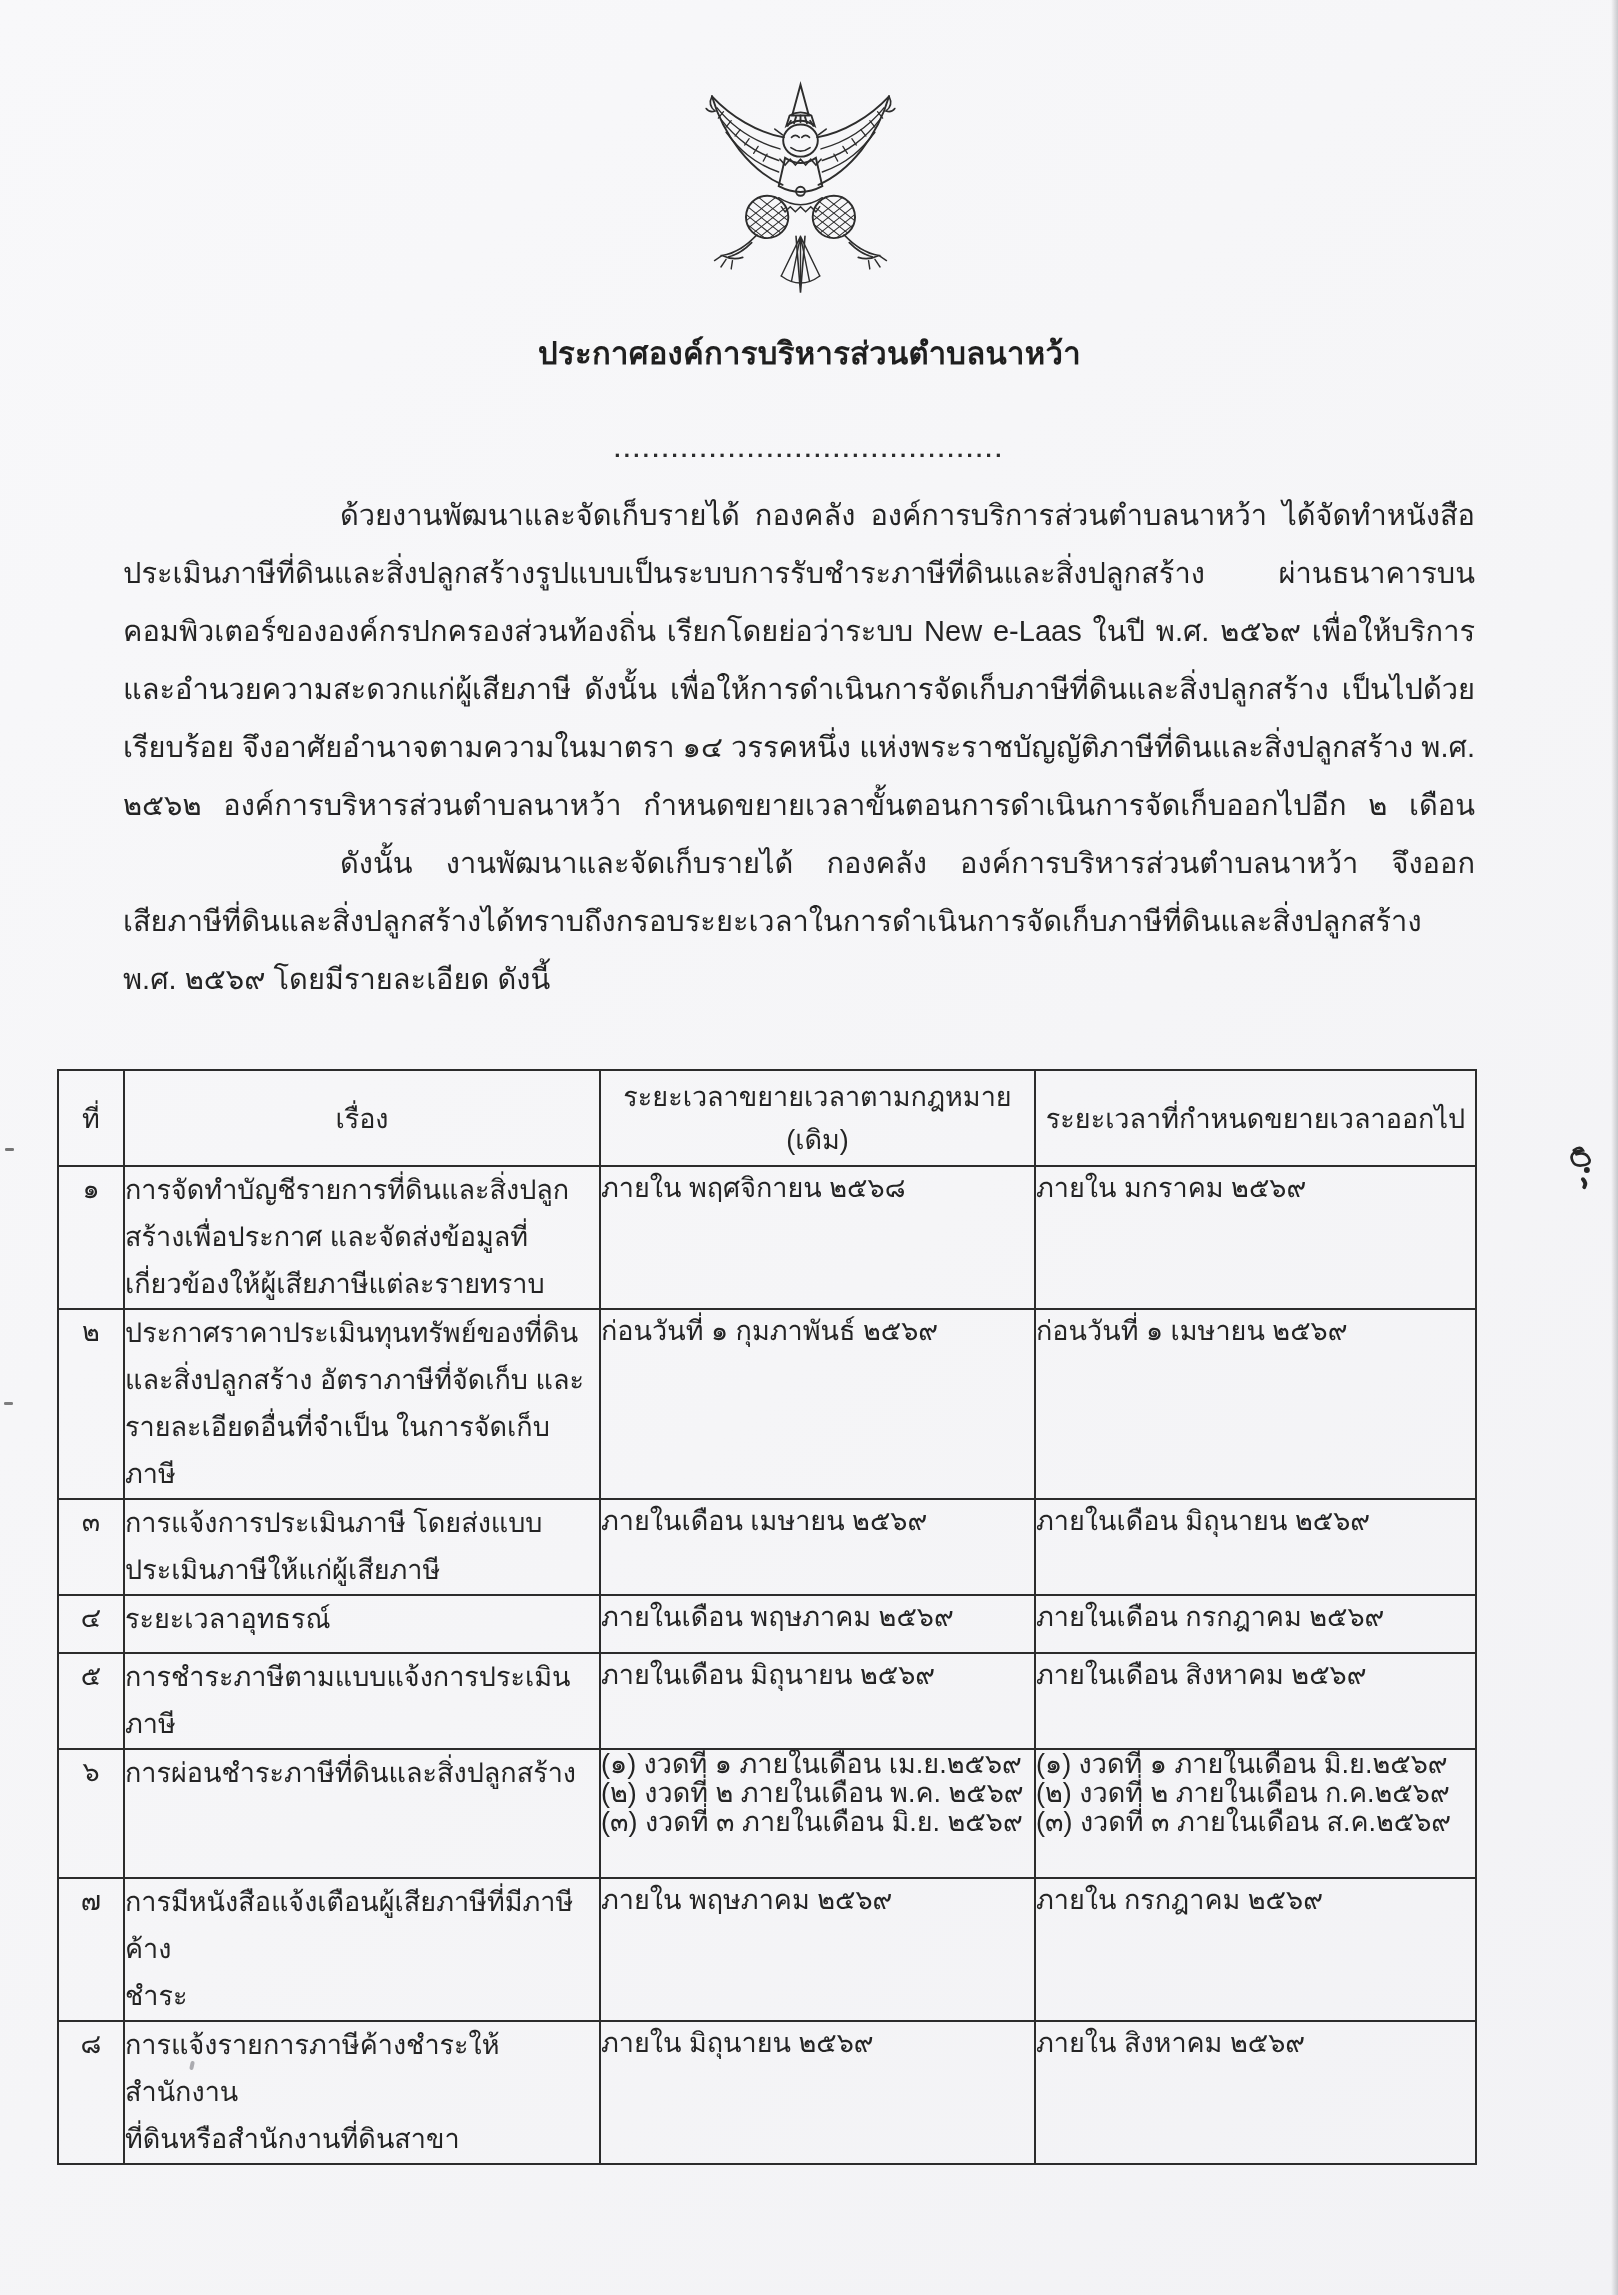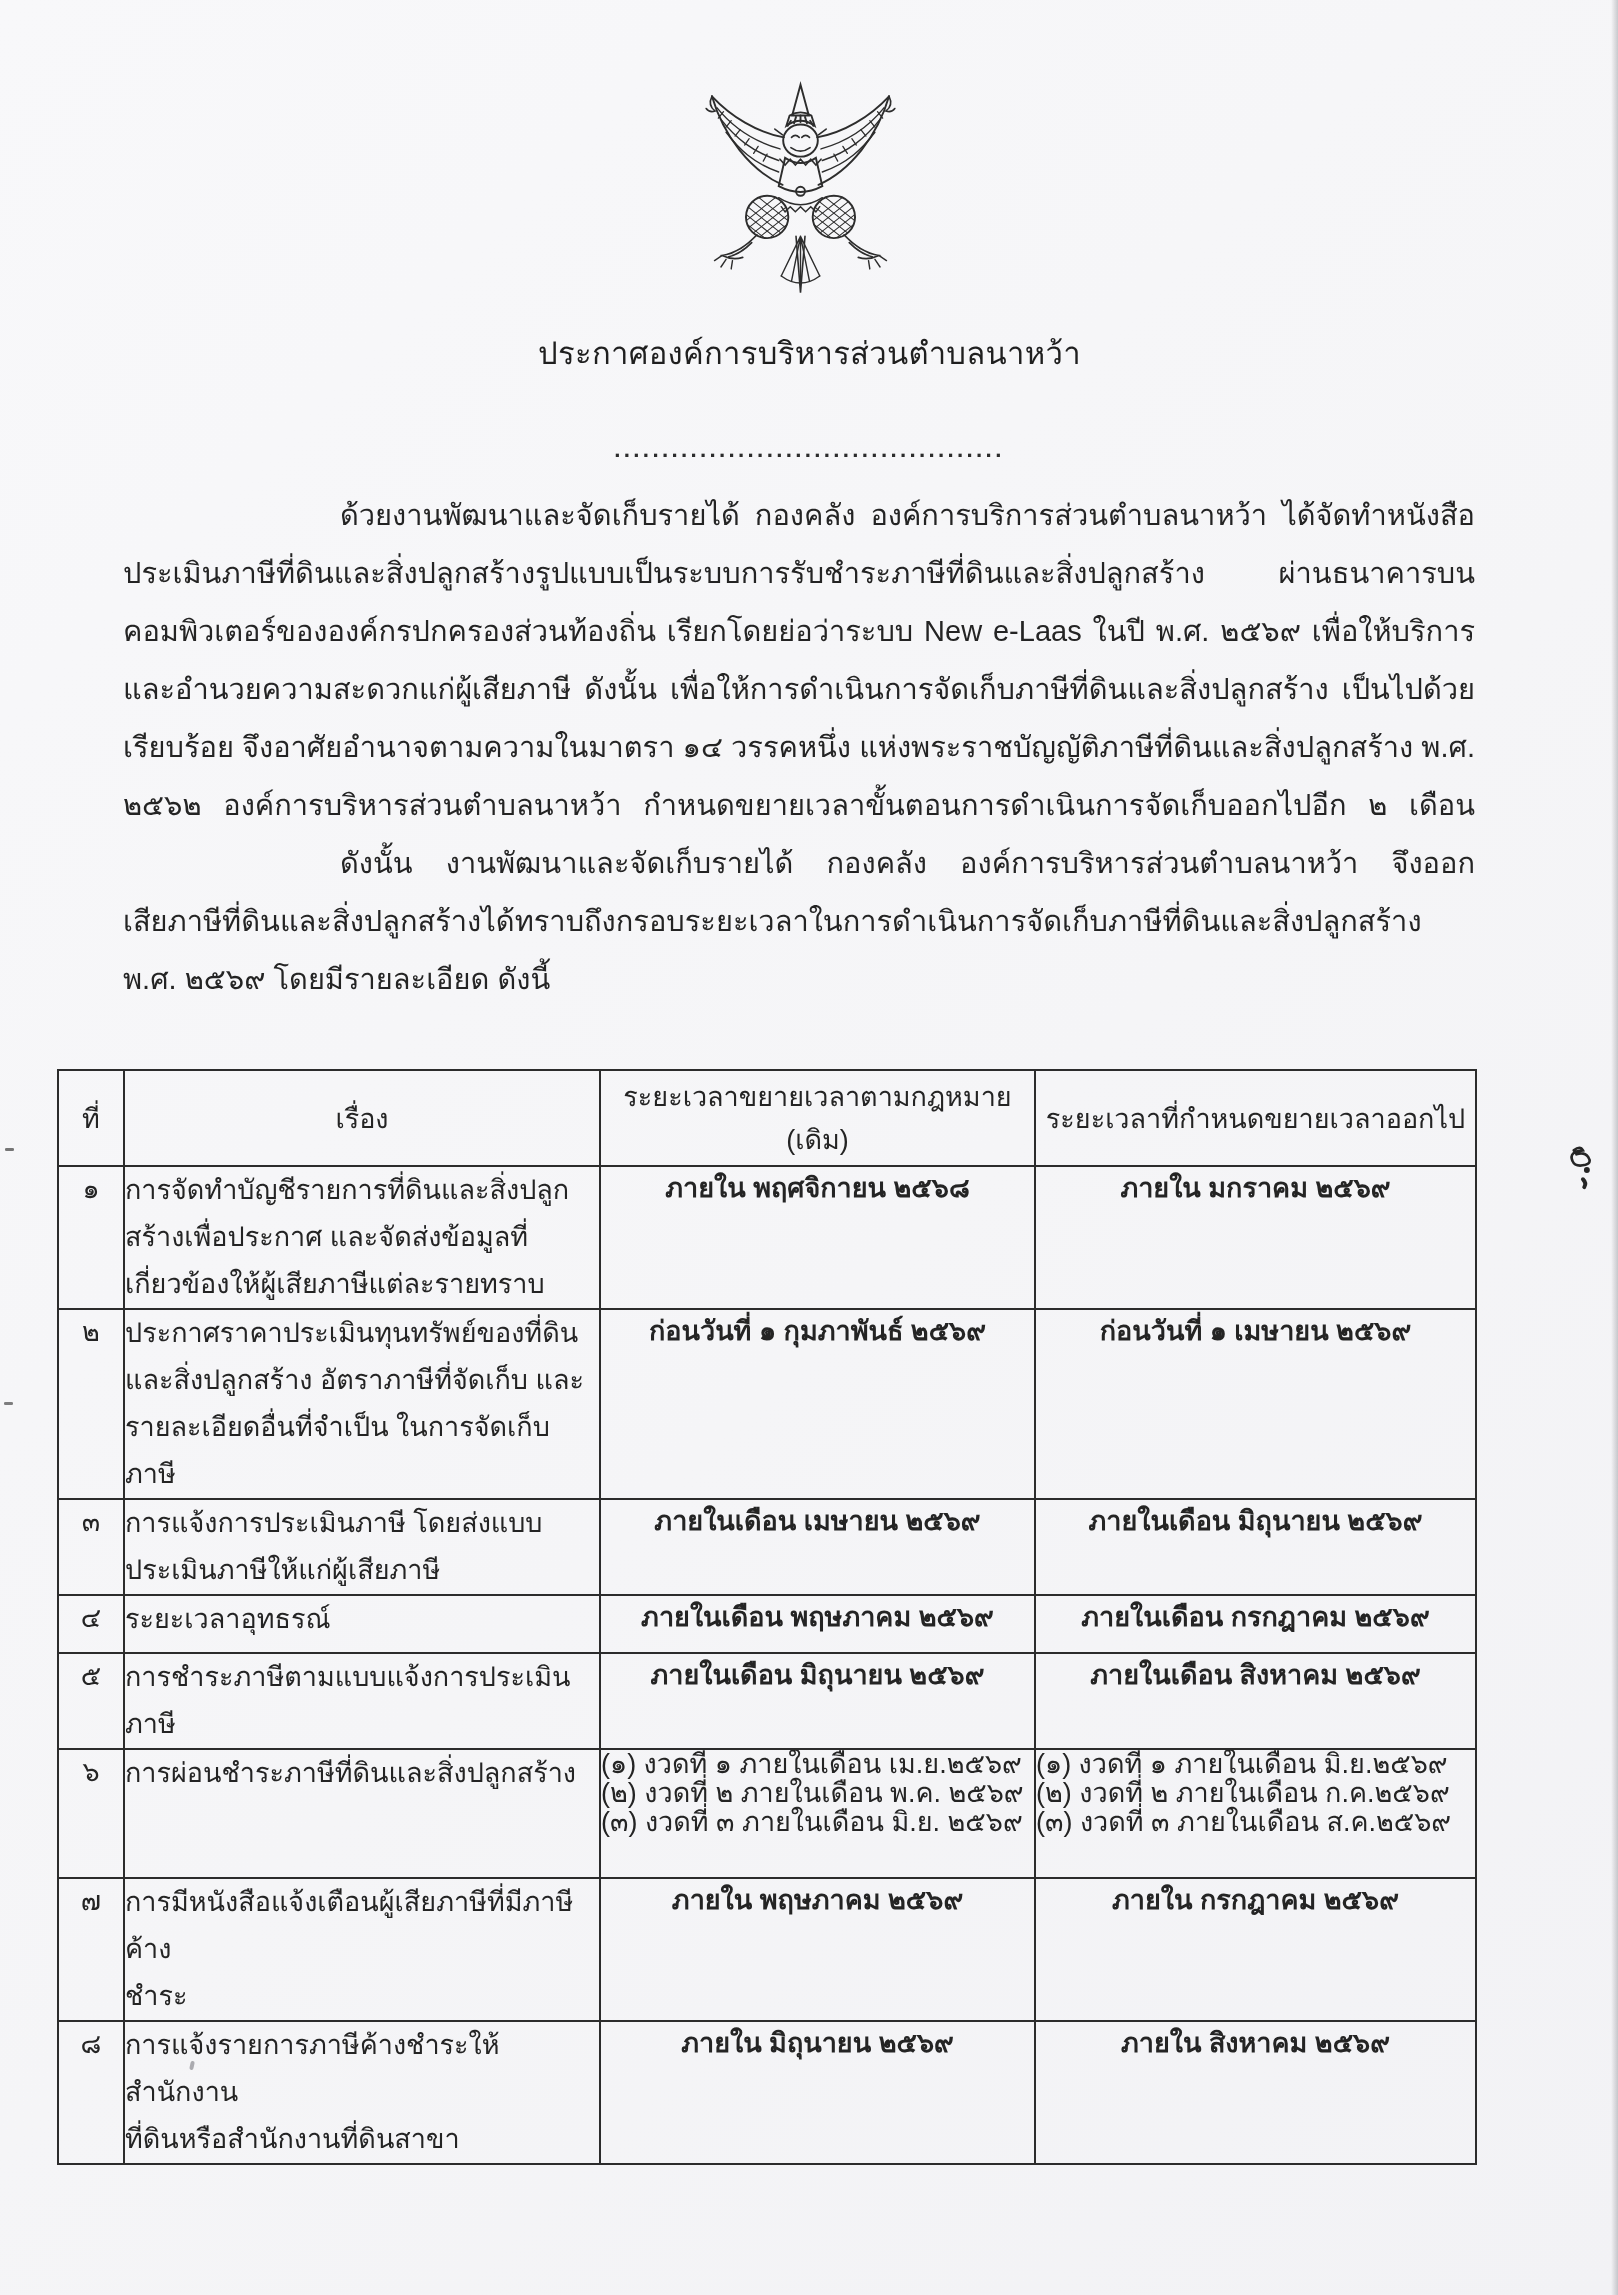--- a/index.html
+++ b/index.html
@@ -15,21 +15,21 @@
     background:linear-gradient(135deg,#f8f8fa 0%,#f5f5f7 55%,#f2f2f5 100%);
     overflow:hidden;
   }
   .page::after{ 
     content:"";position:absolute;top:0;right:0;width:8px;height:100%;
     background:linear-gradient(to right,rgba(0,0,0,0),rgba(40,40,50,0.25));
     pointer-events:none;
   }
   .emblem{position:absolute;left:685px;top:74px;width:231px;height:232px;}
   .title{position:absolute;left:0;width:1619px;text-align:center;
-    font-size:31px;font-weight:400;letter-spacing:0.3px;color:#1f1f1f;}
+    font-size:31px;font-weight:700;letter-spacing:0.3px;color:#1f1f1f;}
   .title-1{top:328px;}
   .title-2{top:385px;}
   .dots{position:absolute;top:437px;left:0;width:1619px;text-align:center;
     font-size:22.4px;letter-spacing:3.3px;color:#2c2c2c;font-weight:700;}
   .bodytext{position:absolute;left:123px;top:486px;width:1352px;
     font-size:29px;color:#242424;}
   .line{height:58px;line-height:58px;white-space:nowrap;}
   .jl{text-align:justify;text-align-last:justify;white-space:normal;
       height:58px;line-height:58px;overflow:hidden;}
   .indent{text-indent:217px;}
@@ -41,21 +41,21 @@
   table.doc th,table.doc td{
     border:2px solid #2c2c2c;vertical-align:top;padding:0;
     overflow:hidden;
   }
   table.doc th{
     height:53px;vertical-align:middle;text-align:center;
     font-weight:400;font-size:27px;padding:4px 2.6px;
   }
   td.no{ text-align:center;padding-top:17px;}
   td.subject{ padding:14.5px 9.2px 9.2px 16px;line-height:47px;white-space:pre-line;margin-top:8px;}
-  td.date{ text-align:center;padding-top:17px;line-height:43px;white-space:pre-line;font-weight:bold;}
+  td.date{ text-align:left;padding-top:17px;line-height:43px;white-space:pre-line;}
   td.date-list{ text-align:left;padding:9.2px 5.3px 5.3px 17px;line-height:29px;white-space:pre-line;}
   tr.h1{height:140px;} tr.h2{height:150px;} tr.h3{height:96px;}
   tr.h4{height:58px;}  tr.h5{height:74px;} tr.h6{height:129px;}
   tr.h7{height:99px;} tr.h8{height:99px;}
   
   .mark{position:absolute;pointer-events:none;}
   .speck-a{left:5.3px;top:1148px;width:9.2px;height:3.3px;background:#4a4a4a;opacity:.75;border-radius:1.3px;}
   .speck-b{left:4px;top:1402px;width:8.6px;height:3.3px;background:#4a4a4a;opacity:.7;border-radius:1.3px;}
   .speck-c{left:190px;top:2061px;width:4px;height:9.2px;background:#7a7a80;opacity:.6;border-radius:2px;transform:rotate(12deg);}
   .hand{left:1558px;top:1141px;width:42px;height:66px;}

